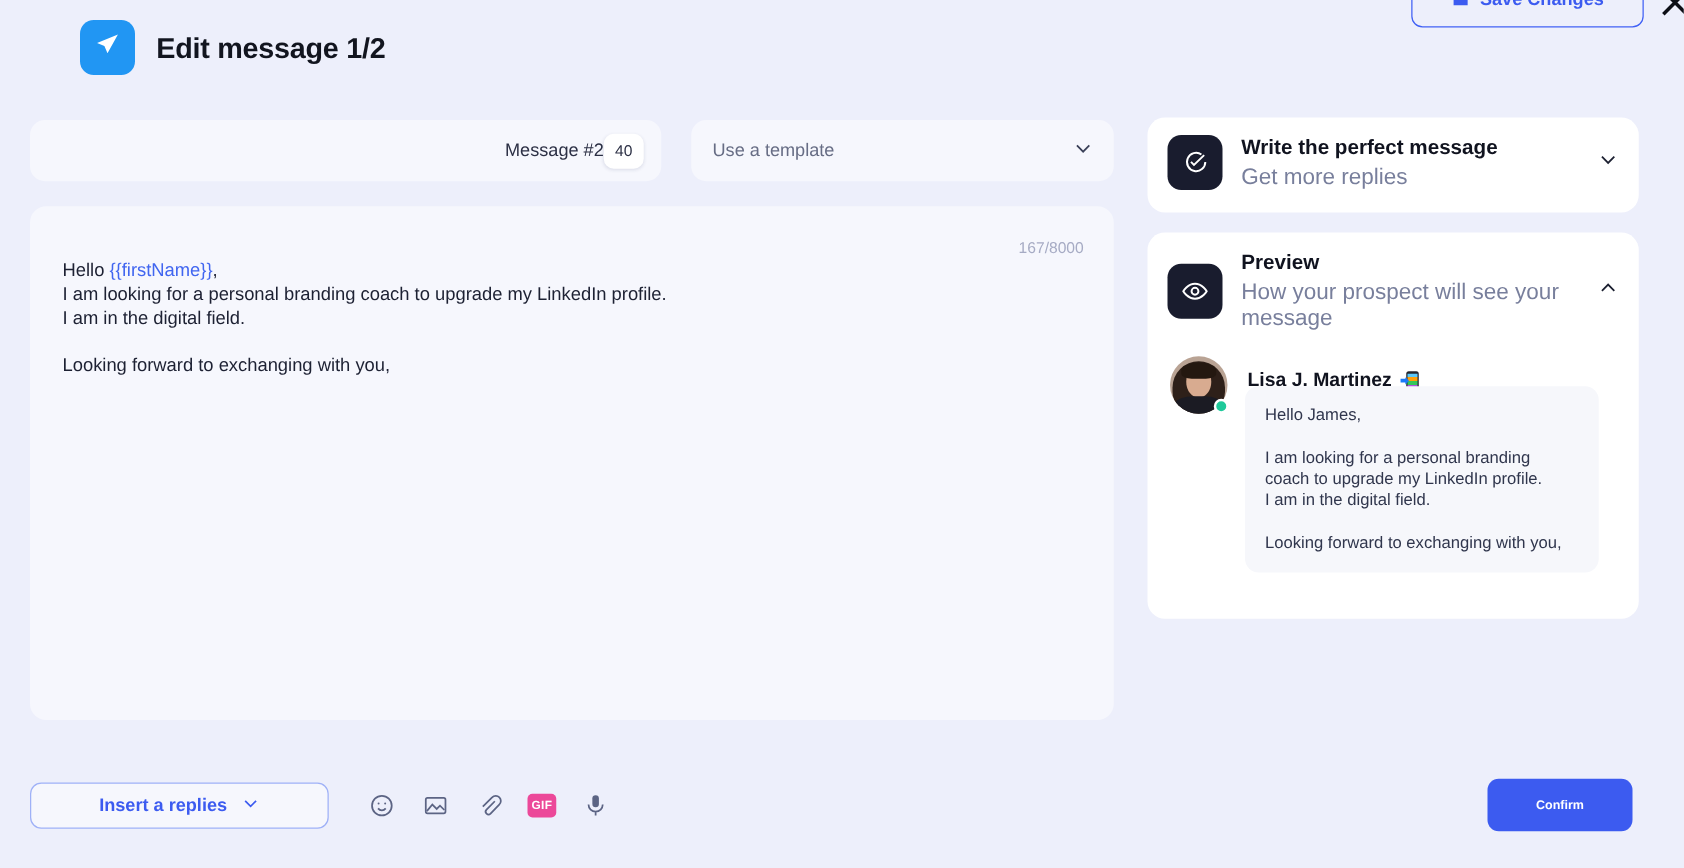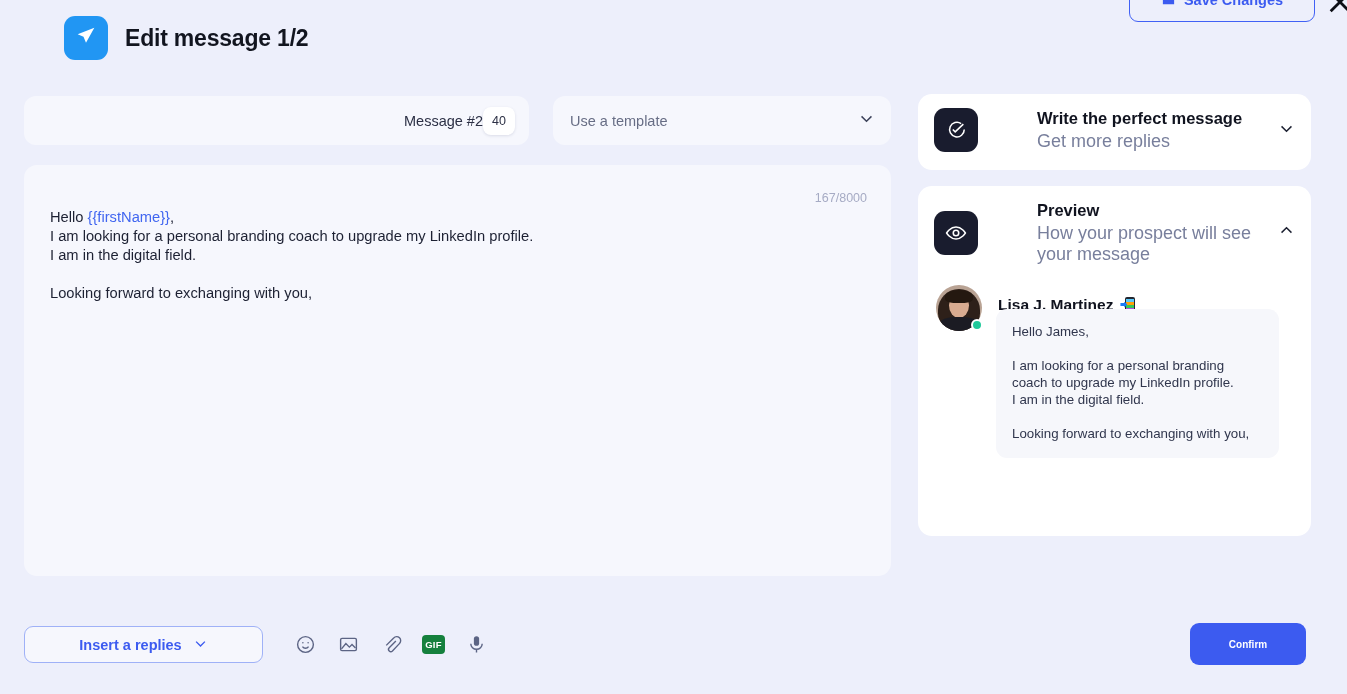--- a/index.html
+++ b/index.html
@@ -77,47 +77,47 @@
     border: 1.5px solid #9FB1F7; border-radius: 9px; background: #F6F7FD;
     color: #3C5BF0; font-size: 14.5px; font-weight: bold;
     display: flex; align-items: center; justify-content: center; gap: 11px; cursor: pointer;
   }
   .insert-var-btn svg { width: 15px; height: 15px; stroke: #3C5BF0; stroke-width: 2.2; fill: none; }
 
   .tool-row { position: absolute; left: 293px; top: 632px; display: flex; align-items: center; gap: 19px; }
   .tool-ico { width: 24px; height: 24px; display: flex; align-items: center; justify-content: center; cursor: pointer; }
   .tool-ico svg { width: 21px; height: 21px; stroke: #5c6484; stroke-width: 1.6; fill: none; }
   .gif-ico {
-    width: 23px; height: 19px; border-radius: 4px; background: #15803d;
+    width: 23px; height: 19px; border-radius: 4px; background: #ec4899;
     color: #fff; font-size: 9.5px; font-weight: bold; letter-spacing: .3px;
     display: flex; align-items: center; justify-content: center; cursor: pointer;
   }
 
   .confirm-btn {
     position: absolute; left: 1190px; top: 623px; width: 116px; height: 42px;
     border-radius: 9px; background: #3C5BF0; color: #ffffff;
     font-size: 10px; font-weight: bold;
     display: flex; align-items: center; justify-content: center; cursor: pointer; border: none;
   }
 
   
   .card {
     position: absolute; left: 918px; width: 393px;
     background: #ffffff; border-radius: 14px;
   }
   #card-tips { top: 94px; height: 76px; }
-  #card-preview { top: 186px; height: 350px; }
+  #card-preview { top: 186px; height: 309px; }
 
   .card-head { display: flex; align-items: center; padding: 14px 16px 0 16px; gap: 15px; position: relative; }
   .card-icon {
     width: 44px; height: 44px; border-radius: 11px; background: #191C2E;
     display: flex; align-items: center; justify-content: center; flex: none;
   }
   .card-icon svg { width: 22px; height: 22px; stroke: #ffffff; stroke-width: 1.7; fill: none; }
-  .card-texts { flex: 1; min-width: 0; margin-left: 44px; }
+  .card-texts { flex: 1; min-width: 0; }
   .card-title { font-size: 16.5px; font-weight: bold; color: #10131f; line-height: 21px; }
   .card-sub { font-size: 18px; color: #787f9c; margin-top: 2px; }
   .card-chev { width: 17px; height: 17px; stroke: #1c2031; stroke-width: 2; fill: none; cursor: pointer; flex: none; }
 
   .preview-body { position: relative; padding: 20px 0 0 0; }
   .pv-person { display: flex; align-items: flex-start; gap: 16px; padding-left: 18px; }
   .avatar-wrap { position: relative; width: 46px; height: 46px; flex: none; }
   .avatar {
     width: 46px; height: 46px; border-radius: 50%; overflow: hidden; background: #b9a394;
     position: relative;

